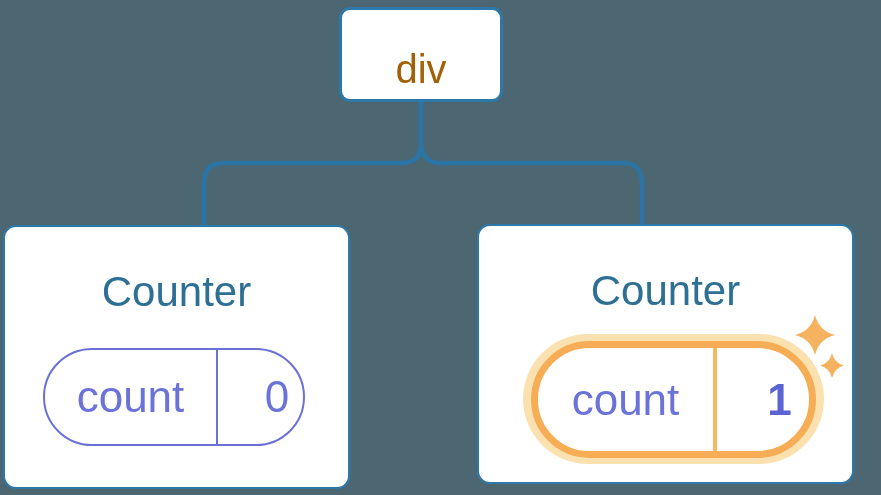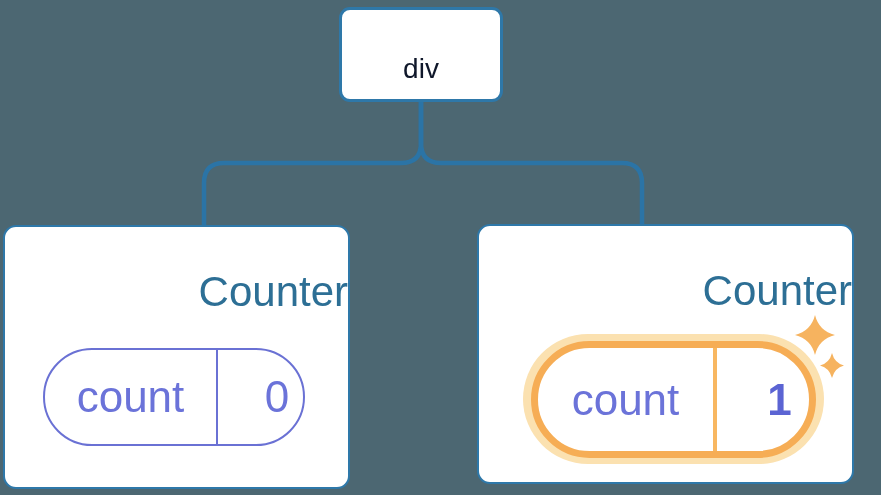--- a/index.html
+++ b/index.html
@@ -27,39 +27,39 @@
     width: 164px; height: 95px;
     box-sizing: border-box;
     background: #ffffff;
     border: 3px solid #2e78a9;
     border-radius: 11px;
     display: flex;
     align-items: center;
     justify-content: center;
   }
   .node-root-label {
-    color: #0f172a;
-    font-size: 28px;
+    color: #a16207;
+    font-size: 40px;
     line-height: 1;
     padding-bottom: 4px;
     margin-top: 32px;
   }
   
   .card {
     position: absolute;
     box-sizing: border-box;
     background: #ffffff;
     border: 2.5px solid #2e78a9;
     border-radius: 13px;
   }
   .card-left  { left: 3px;   top: 225px; width: 347px; height: 264px; }
   .card-right { left: 477px; top: 224px; width: 377px; height: 260px; }
   .card-title {
     margin-top: 42px;
-    text-align: right;
+    text-align: center;
     color: #2d6f95;
     font-size: 42px;
     font-weight: 500;
     line-height: 1.1;
   }
   
   .pill {
     position: absolute;
     box-sizing: border-box;
     display: flex;

